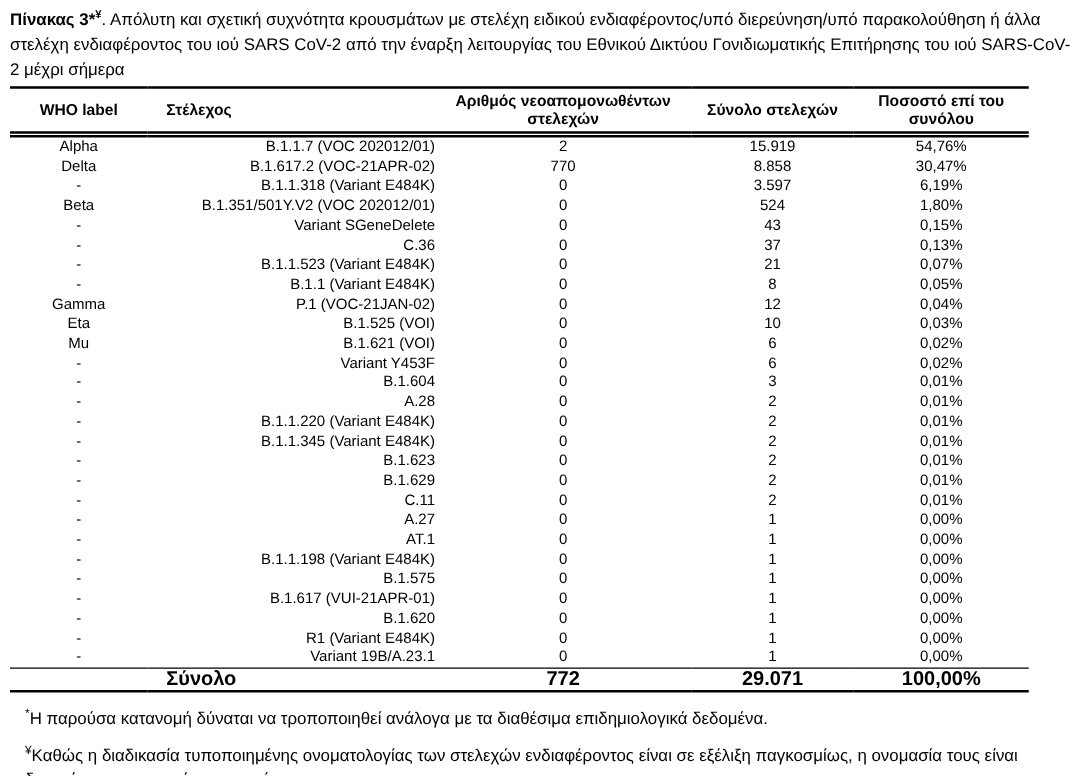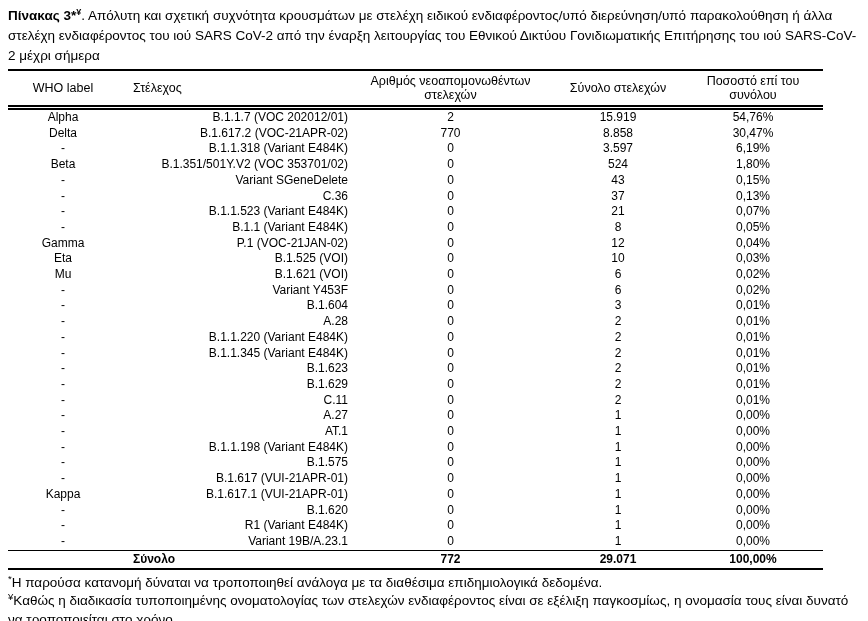--- a/index.html
+++ b/index.html
@@ -36,21 +36,21 @@
     table-layout: fixed;
     width: 815px;
     border-top: 2.5px solid #000;
   }
   col.w0 { width: 110px; }
   col.w1 { width: 230px; }
   col.w2 { width: 205px; }
   col.w3 { width: 130px; }
   col.w4 { width: 140px; }
   thead th {
-    font-weight: normal;
+    font-weight: bold;
     font-size: 12.5px;
     line-height: 14px;
     vertical-align: middle;
     text-align: center;
     padding: 3px 0;
     border-bottom: 5px double #000;
     margin-top: 23px;
   }
   thead th.strain-col { text-align: left; padding-left: 15px; }
   tbody td {
@@ -58,37 +58,37 @@
     height: 15.7px;
     line-height: 15.7px;
     padding: 0;
     text-align: center;
     white-space: nowrap;
     overflow: hidden;
   }
   tbody td.c1 { text-align: right; padding-left: 15px; }
   tr.total-row td {
     font-weight: bold;
-    font-size: 12px;
+    font-size: 16px;
     height: 17px;
     line-height: 17px;
     padding: 0;
     text-align: center;
     border-top: 1.5px solid #000;
     border-bottom: 2.5px solid #000;
     white-space: nowrap;
   }
   tr.total-row td.c1 { text-align: left; padding-left: 15px; }
   .footnotes {
     margin-top: 4px;
     width: 856px;
     font-size: 13.5px;
     line-height: 18.5px;
   }
-  .footnote { margin: 0; }
+  .footnote { margin: 12px; }
   .footnote sup { font-weight: normal; font-size: 9.5px; }
 </style>
 </head>
 <body>
 
 <div class="page">
 
   <p class="title"><b>Πίνακας 3*</b><sup>¥</sup><span>. Απόλυτη και σχετική συχνότητα κρουσμάτων με στελέχη ειδικού ενδιαφέροντος/υπό διερεύνηση/υπό παρακολούθηση ή άλλα στελέχη ενδιαφέροντος του ιού SARS CoV-2 από την έναρξη λειτουργίας του Εθνικού Δικτύου Γονιδιωματικής Επιτήρησης του ιού SARS-CoV-2 μέχρι σήμερα</span></p>
 
   <table class="variants">
@@ -125,21 +125,21 @@
         </tr>
         <tr>
           <td class="c0">-</td>
           <td class="c1">B.1.1.318 (Variant E484K)</td>
           <td class="c2">0</td>
           <td class="c3">3.597</td>
           <td class="c4">6,19%</td>
         </tr>
         <tr>
           <td class="c0">Beta</td>
-          <td class="c1">B.1.351/501Y.V2 (VOC 353701/02)</td>
+          <td class="c1">B.1.351/501Y.V2 (VOC 202012/01)</td>
           <td class="c2">0</td>
           <td class="c3">524</td>
           <td class="c4">1,80%</td>
         </tr>
         <tr>
           <td class="c0">-</td>
           <td class="c1">Variant SGeneDelete</td>
           <td class="c2">0</td>
           <td class="c3">43</td>
           <td class="c4">0,15%</td>
@@ -266,27 +266,20 @@
         <tr>
           <td class="c0">-</td>
           <td class="c1">B.1.575</td>
           <td class="c2">0</td>
           <td class="c3">1</td>
           <td class="c4">0,00%</td>
         </tr>
         <tr>
           <td class="c0">-</td>
           <td class="c1">B.1.617 (VUI-21APR-01)</td>
-          <td class="c2">0</td>
-          <td class="c3">1</td>
-          <td class="c4">0,00%</td>
-        </tr>
-        <tr>
-          <td class="c0">Kappa</td>
-          <td class="c1">B.1.617.1 (VUI-21APR-01)</td>
           <td class="c2">0</td>
           <td class="c3">1</td>
           <td class="c4">0,00%</td>
         </tr>
         <tr>
           <td class="c0">-</td>
           <td class="c1">B.1.620</td>
           <td class="c2">0</td>
           <td class="c3">1</td>
           <td class="c4">0,00%</td>

